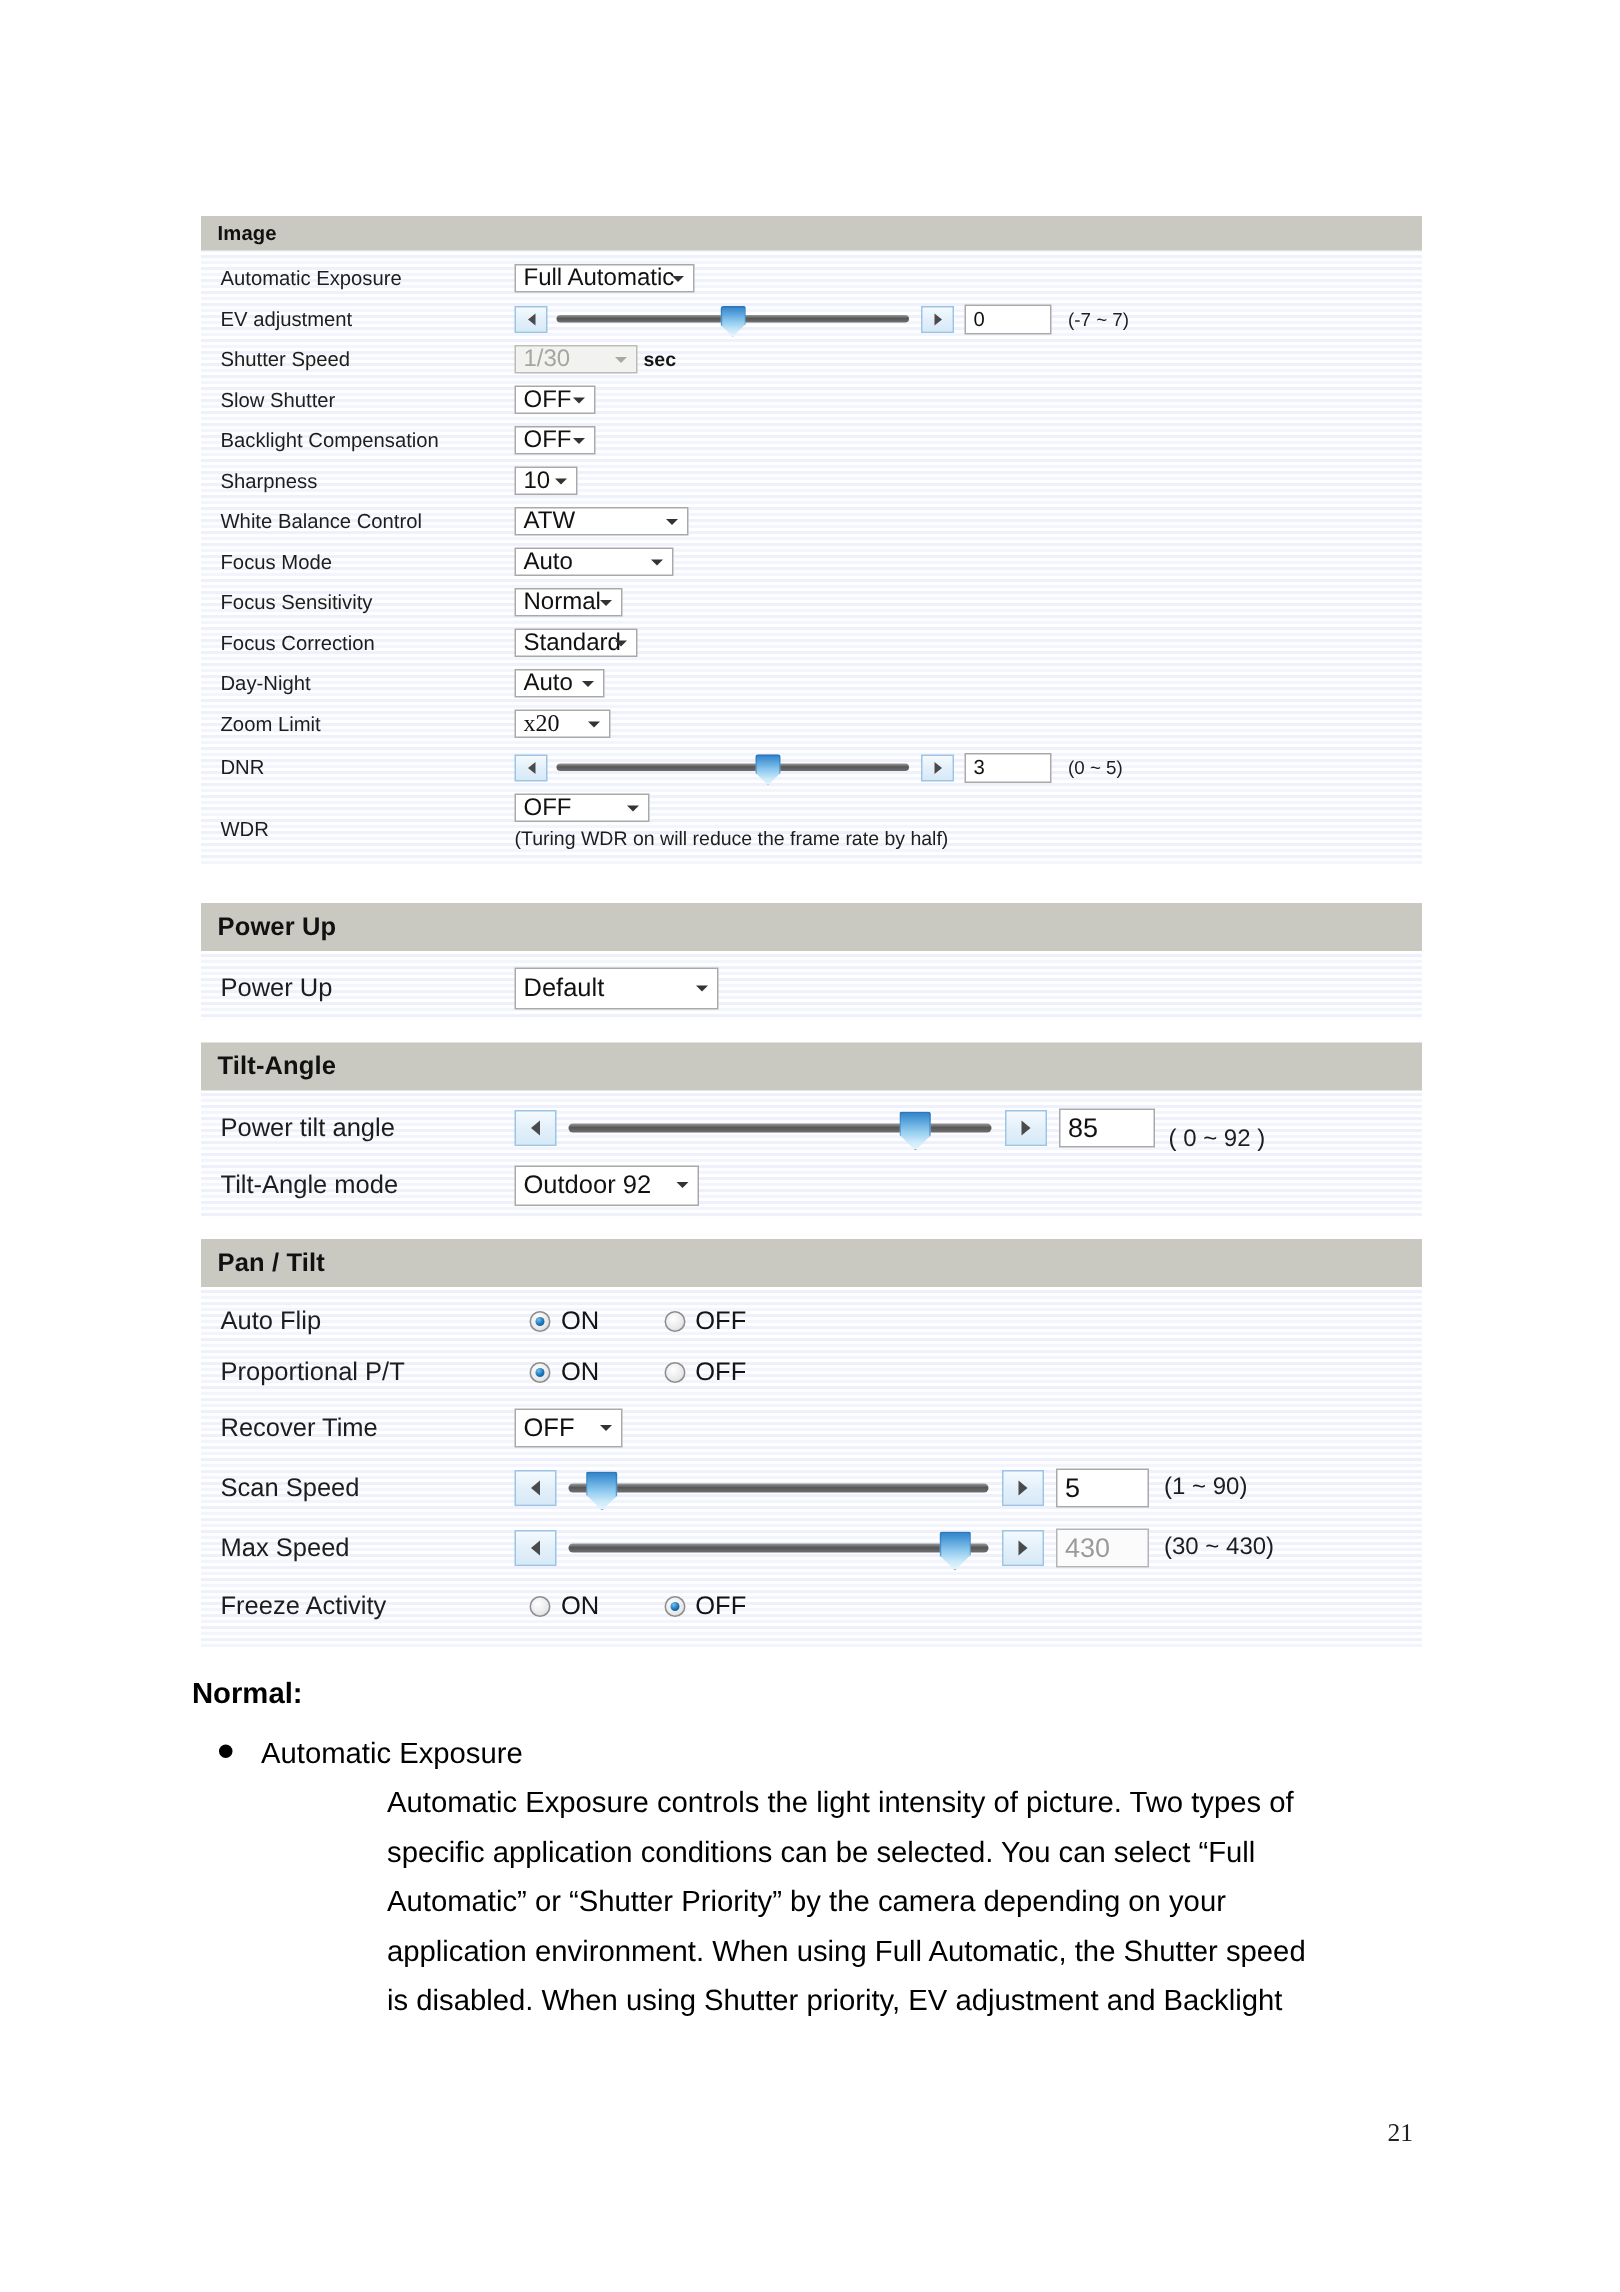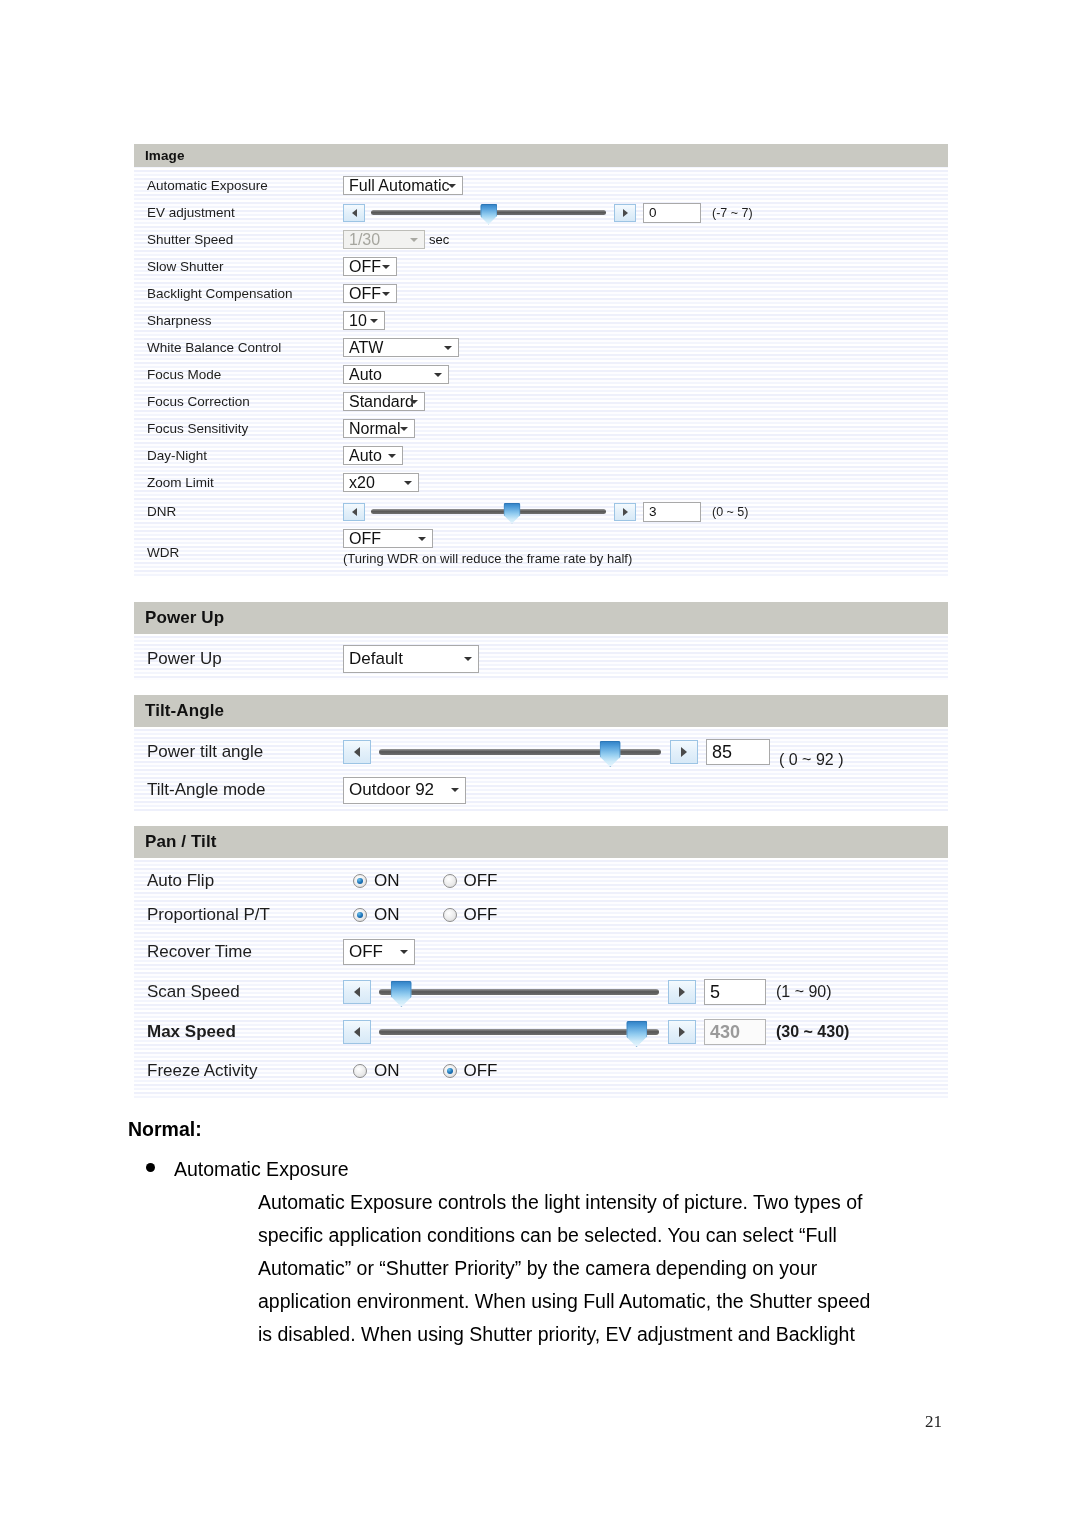--- a/index.html
+++ b/index.html
@@ -268,21 +268,21 @@
       </div>
     </div>
 
     <div class="row">
       <div class="lbl">Shutter Speed</div>
       <div class="ctl">
         <div class="sel disabled" style="width:82px;">
           <span>1/30</span>
           <span class="arrow"></span>
         </div>
-        <span style="font-size:13px;font-weight:normal;margin-left:4px;color:#141414;">sec</span>
+        <span style="font-size:13px;font-weight:bold;margin-left:4px;color:#141414;">sec</span>
       </div>
     </div>
 
     <div class="row">
       <div class="lbl">Slow Shutter</div>
       <div class="ctl">
         <div class="sel" style="width:54px;">
           <span>OFF</span>
           <span class="arrow"></span>
         </div>
@@ -323,53 +323,53 @@
       <div class="lbl">Focus Mode</div>
       <div class="ctl">
         <div class="sel" style="width:106px;">
           <span>Auto</span>
           <span class="arrow"></span>
         </div>
       </div>
     </div>
 
     <div class="row">
+      <div class="lbl">Focus Sensitivity</div>
+      <div class="ctl">
+        <div class="sel" style="width:72px;">
+          <span>Normal</span>
+          <span class="arrow"></span>
+        </div>
+      </div>
+    </div>
+
+    <div class="row">
       <div class="lbl">Focus Correction</div>
       <div class="ctl">
         <div class="sel" style="width:82px;">
           <span>Standard</span>
           <span class="arrow"></span>
         </div>
       </div>
     </div>
 
     <div class="row">
-      <div class="lbl">Focus Sensitivity</div>
-      <div class="ctl">
-        <div class="sel" style="width:72px;">
-          <span>Normal</span>
-          <span class="arrow"></span>
-        </div>
-      </div>
-    </div>
-
-    <div class="row">
       <div class="lbl">Day-Night</div>
       <div class="ctl">
         <div class="sel" style="width:60px;">
           <span>Auto</span>
           <span class="arrow"></span>
         </div>
       </div>
     </div>
 
     <div class="row">
       <div class="lbl">Zoom Limit</div>
       <div class="ctl">
-        <div class="sel" style="width:76px;">
+        <div class="sel" style="width:64px;font-family:Liberation Serif, serif;">
           <span>x20</span>
           <span class="arrow"></span>
         </div>
       </div>
     </div>
 
     <div class="row" style="height:31px;">
       <div class="lbl">DNR</div>
       <div class="ctl sld">
         <div class="spin">
@@ -510,21 +510,21 @@
       <div class="spin" style="margin-left:9px;">
         <span class="tri-r"></span>
       </div>
       <div class="numbox" style="margin-left:8px;">
         <span>5</span>
       </div>
       <div class="range" style="margin-left:10px;">(1 ~ 90)</div>
     </div>
   </div>
 
-  <div class="row" style="height:40px;font-weight:bold;">
+  <div class="row" style="height:40px;">
     <div class="lbl">Max Speed</div>
     <div class="ctl sld">
       <div class="spin">
         <span class="tri-l"></span>
       </div>
       <div class="track-wrap" style="width:280px; margin-left:8px; height:26px;">
         <div class="track" style="top:10px;height:6px;"></div>
         <div class="thumb" style="left:92%; top:2px;">
           <div class="shield"></div>
         </div>

